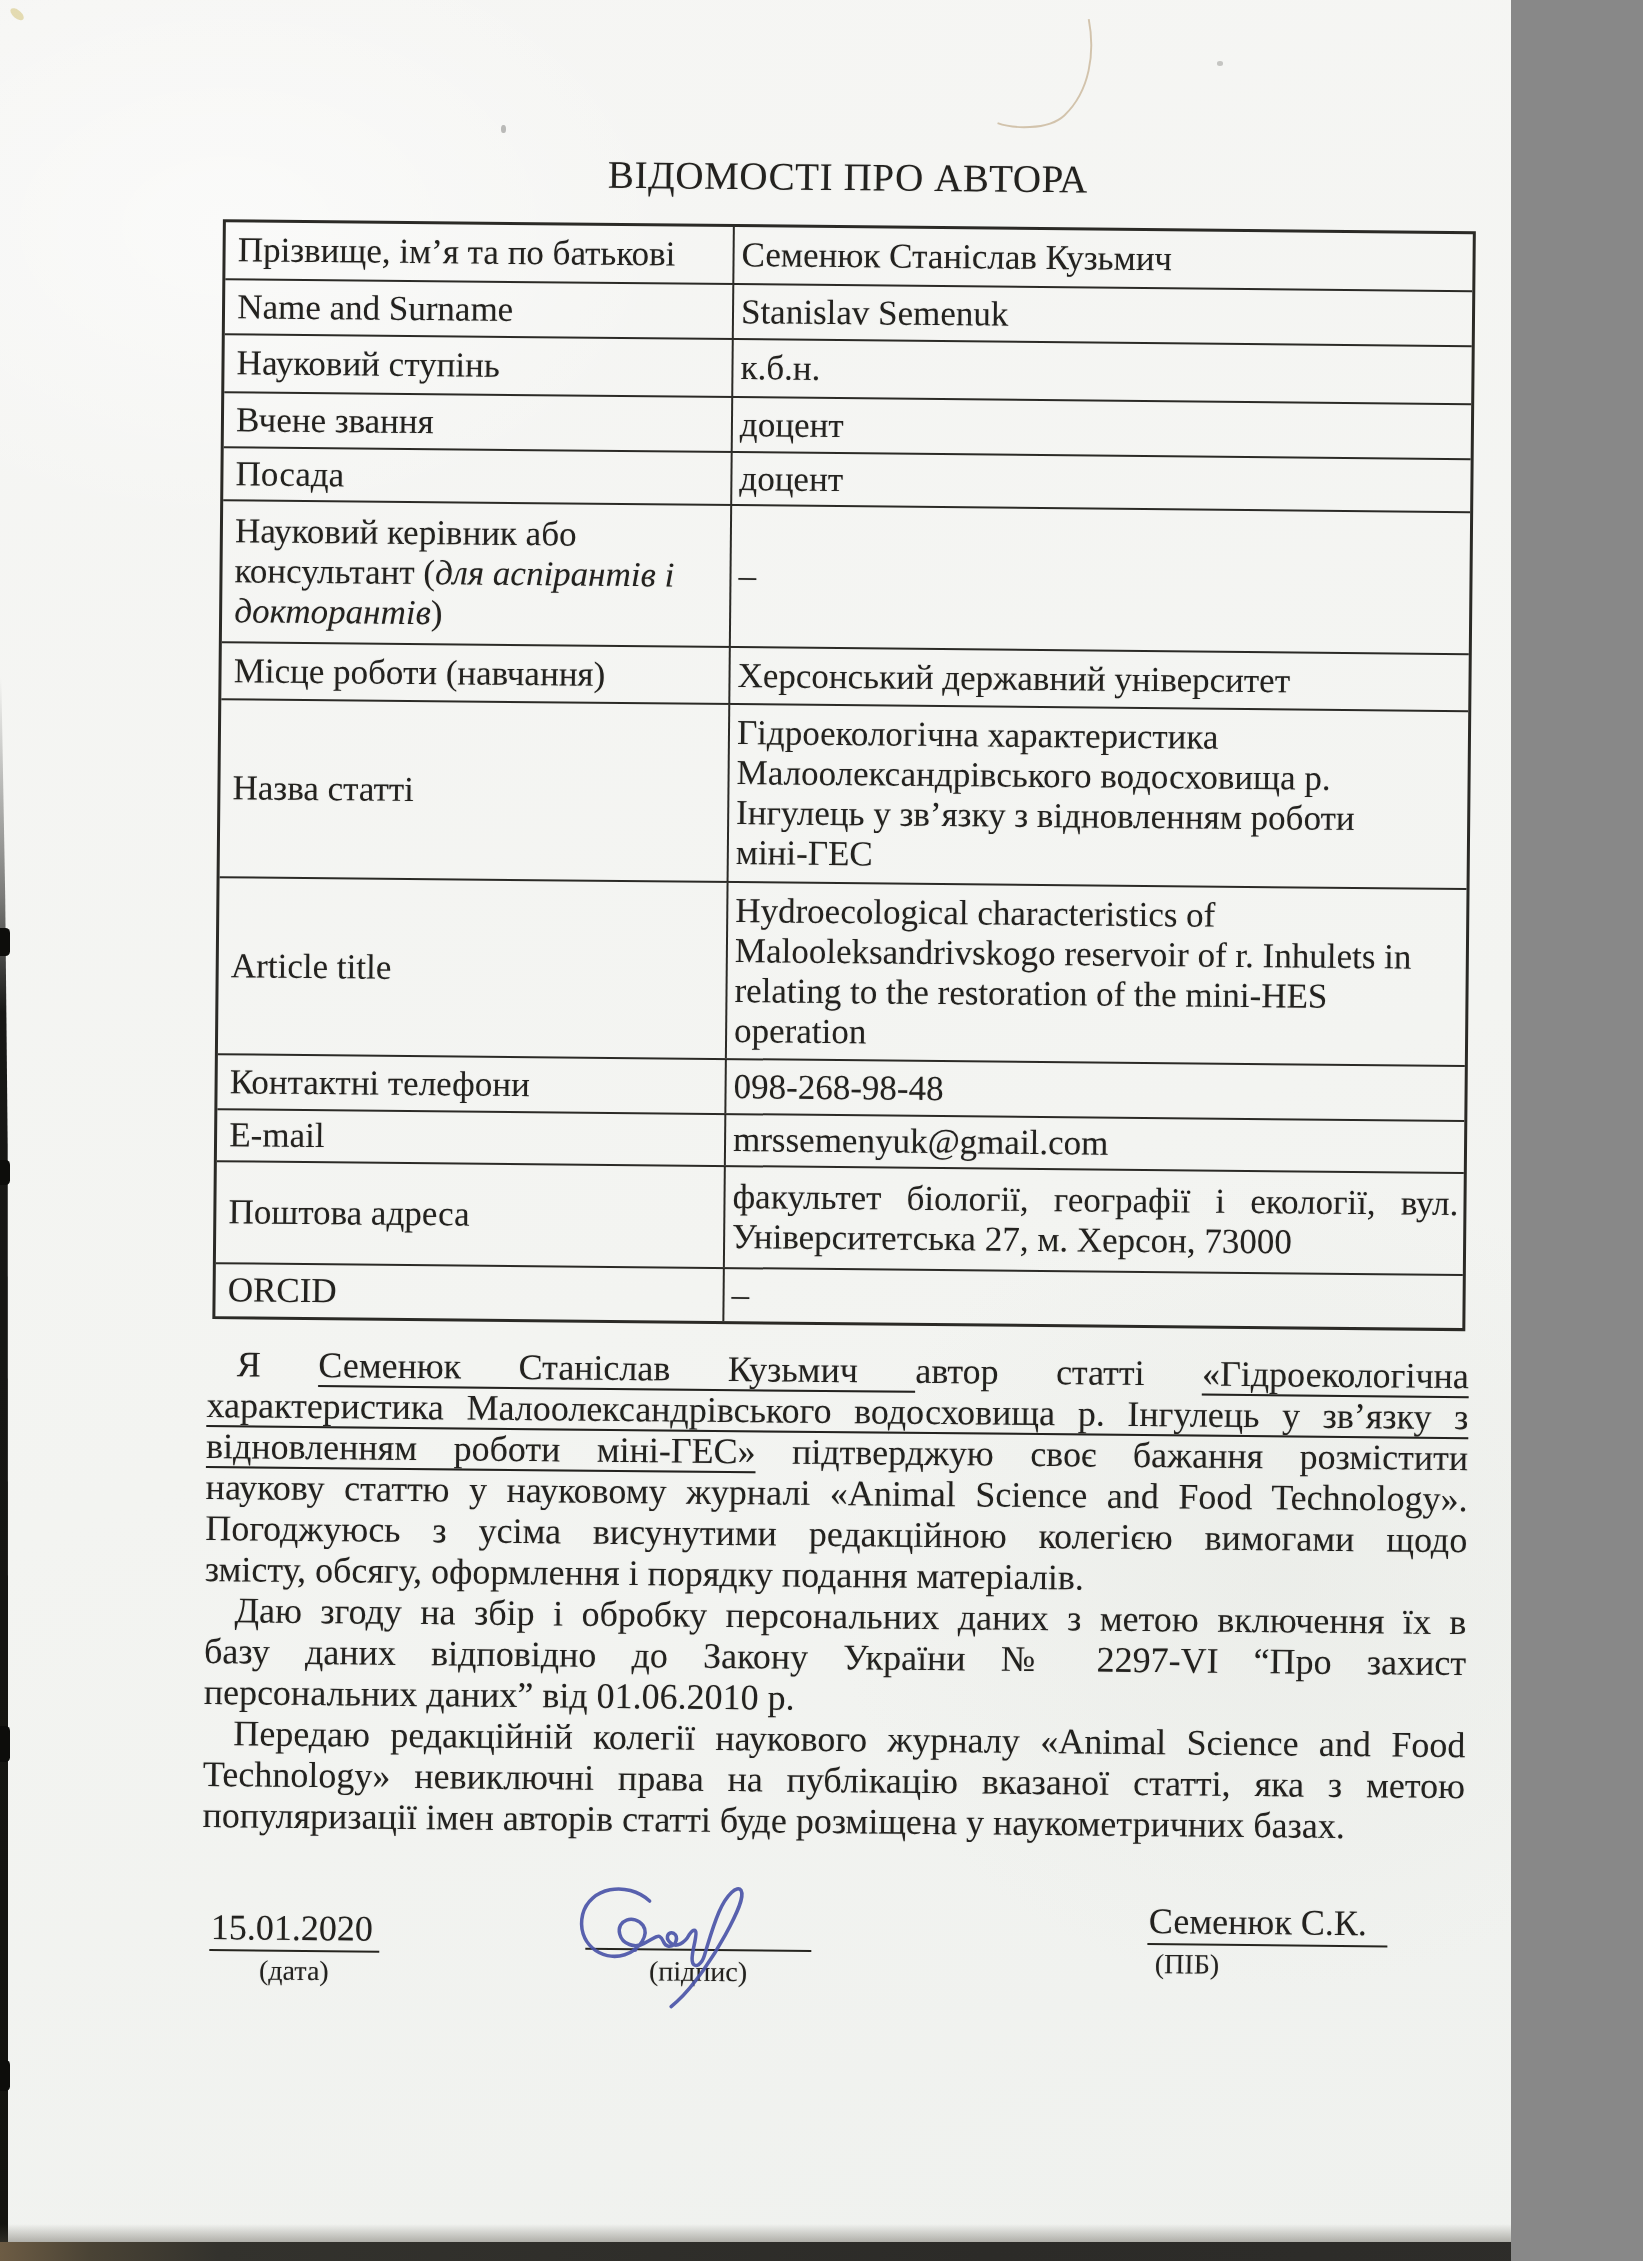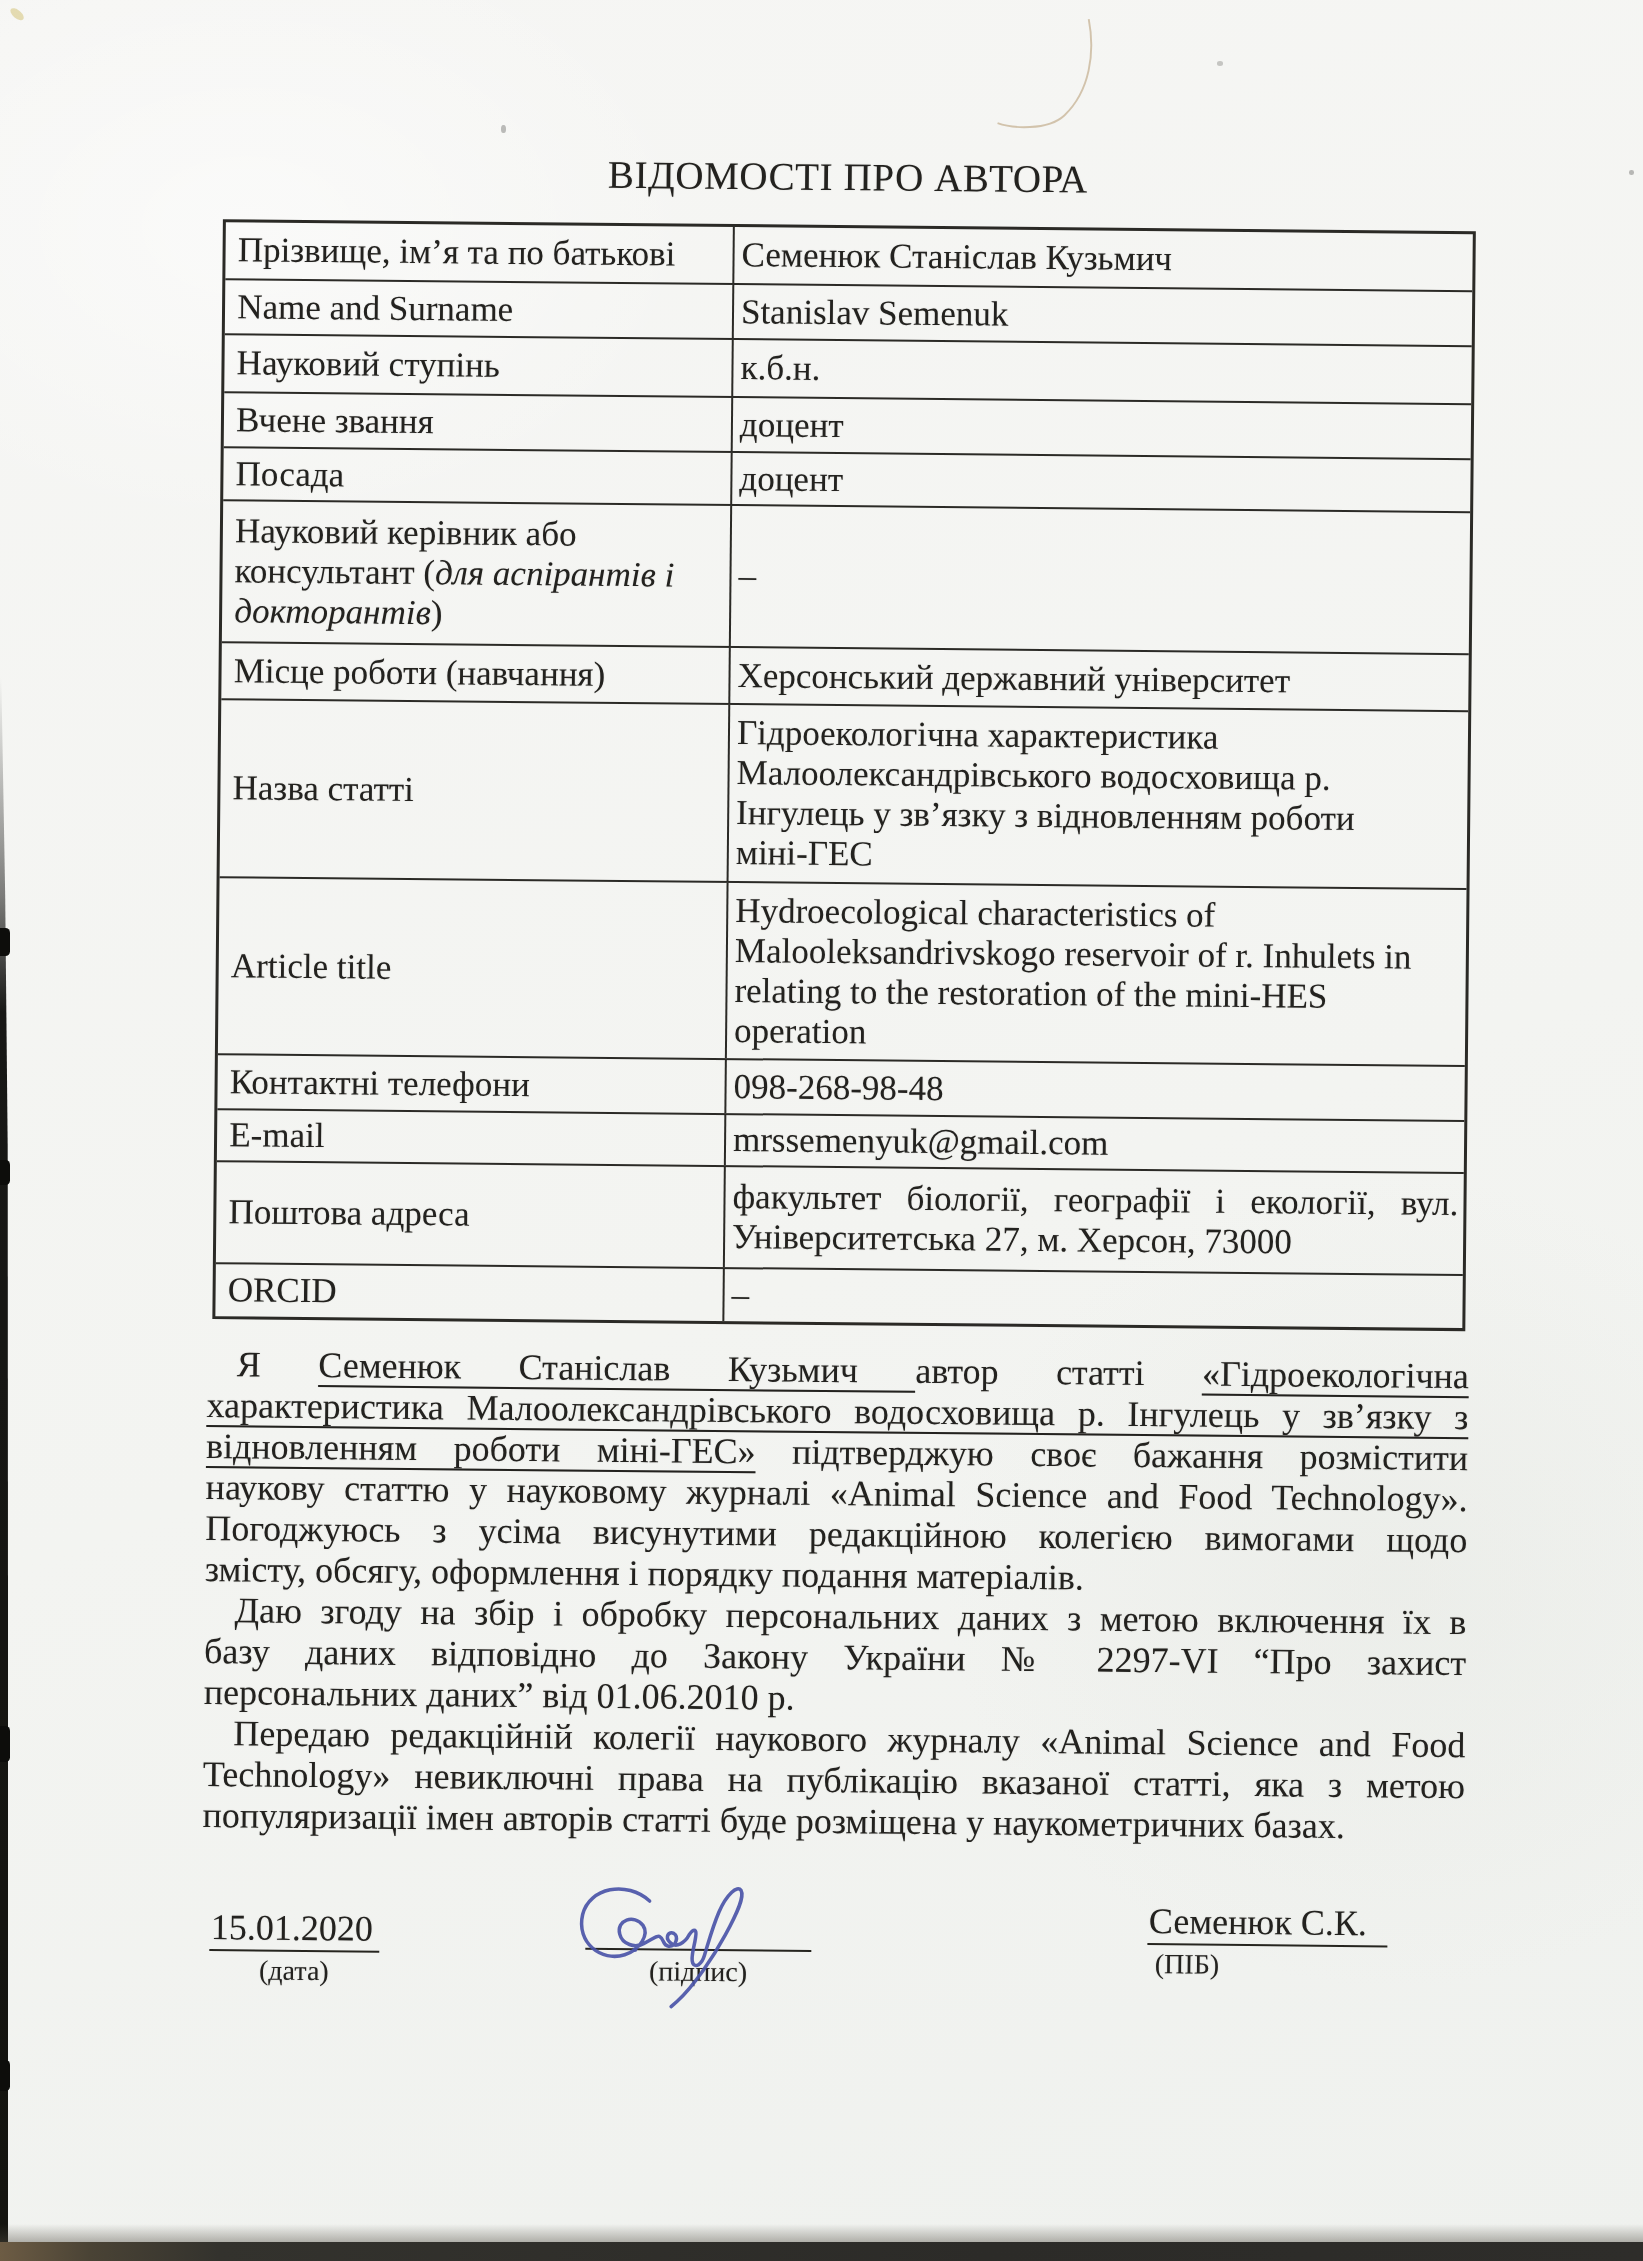--- a/index.html
+++ b/index.html
@@ -1,17 +1,17 @@
 <!DOCTYPE html>
 <html style="font-size:10.3px"><head>
 <meta charset="utf-8">
 <style>
   html,body{margin:0;padding:0;background:#888;}
   .scan{
-    position:relative;width:1643px;height:2261px;overflow:hidden;
+    position:relative;width:1511px;height:2261px;overflow:hidden;
     background:
       radial-gradient(773px 516px at 15% 10%, rgba(255,255,255,.5), rgba(255,255,255,0) 60%),
       radial-gradient(644px 580px at 85% 70%, rgba(225,228,222,.35), rgba(225,228,222,0) 70%),
       linear-gradient(160deg,#f6f6f4 0%,#f3f4f1 55%,#eff1ee 100%);
     font-family:"Liberation Serif","DejaVu Serif",serif;
     color:#23221f;
   }
   .content{position:absolute;left:0;top:0;width:1643px;height:2261px;
     transform:rotate(0.55deg);transform-origin:0 0;
     text-shadow:0 0 1.3px rgba(45,42,38,.22);}

